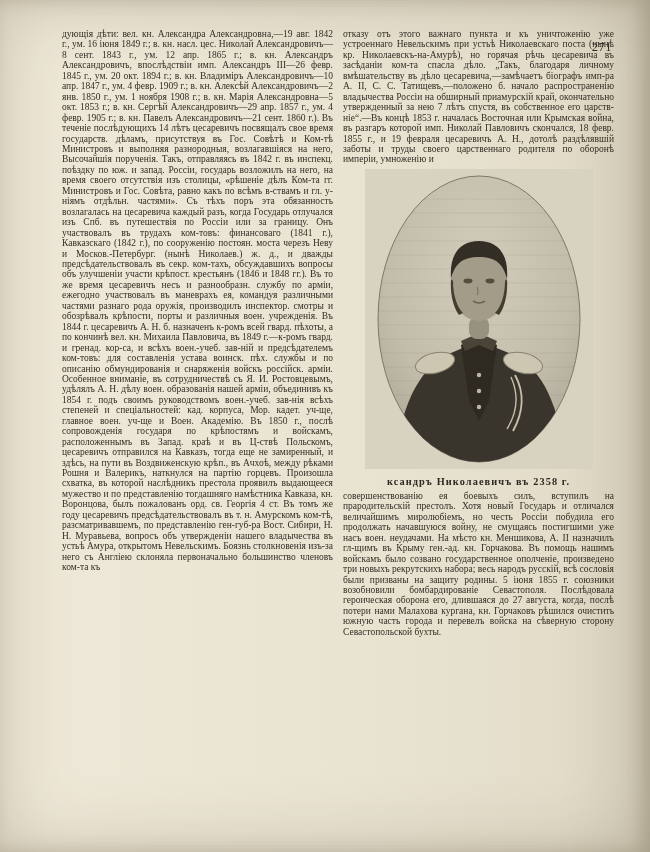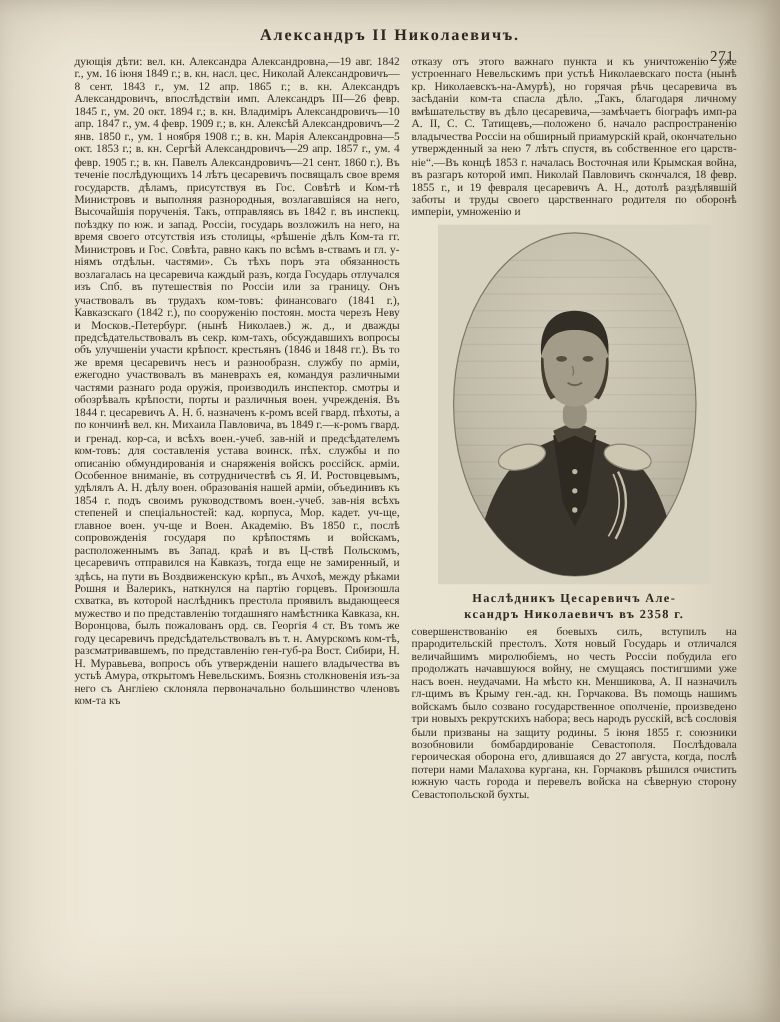--- a/index.html
+++ b/index.html
@@ -59,21 +59,20 @@
     text-align:center;
     color:#2d2820;
   }
 </style>
 </head>
 <body>
 
 <div class="page">
 
   <div class="header">
-    <span class="header-title">Александръ II Николаевичъ.</span>
     <span class="page-number">271</span>
   </div>
 
   <div class="columns">
 
     <div class="col">дующія дѣти: вел. кн. Александра Александровна,—19 авг. 1842 г., ум. 16 іюня 1849 г.; в. кн. насл. цес. Николай Александровичъ—8 сент. 1843 г., ум. 12 апр. 1865 г.; в. кн. Александръ Александровичъ, впослѣдствіи имп. Александръ III—26 февр. 1845 г., ум. 20 окт. 1894 г.; в. кн. Владиміръ Александровичъ—10 апр. 1847 г., ум. 4 февр. 1909 г.; в. кн. Алексѣй Александровичъ—2 янв. 1850 г., ум. 1 ноября 1908 г.; в. кн. Марія Александровна—5 окт. 1853 г.; в. кн. Сергѣй Александровичъ—29 апр. 1857 г., ум. 4 февр. 1905 г.; в. кн. Павелъ Александровичъ—21 сент. 1860 г.). Въ теченіе послѣдующихъ 14 лѣтъ цесаревичъ посвящалъ свое время государств. дѣламъ, присутствуя въ Гос. Совѣтѣ и Ком-тѣ Министровъ и выполняя разнородныя, возлагавшіяся на него, Высочайшія порученія. Такъ, отправляясь въ 1842 г. въ инспекц. поѣздку по юж. и запад. Россіи, государь возложилъ на него, на время своего отсутствія изъ столицы, «рѣшеніе дѣлъ Ком-та гг. Министровъ и Гос. Совѣта, равно какъ по всѣмъ в-ствамъ и гл. у-ніямъ отдѣльн. частями». Съ тѣхъ поръ эта обязанность возлагалась на цесаревича каждый разъ, когда Государь отлучался изъ Спб. въ путешествія по Россіи или за границу. Онъ участвовалъ въ трудахъ ком-товъ: финансоваго (1841 г.), Кавказскаго (1842 г.), по сооруженію постоян. моста черезъ Неву и Москов.-Петербург. (нынѣ Николаев.) ж. д., и дважды предсѣдательствовалъ въ секр. ком-тахъ, обсуждавшихъ вопросы объ улучшеніи участи крѣпост. крестьянъ (1846 и 1848 гг.). Въ то же время цесаревичъ несъ и разнообразн. службу по арміи, ежегодно участвовалъ въ маневрахъ ея, командуя различными частями разнаго рода оружія, производилъ инспектор. смотры и обозрѣвалъ крѣпости, порты и различныя воен. учрежденія. Въ 1844 г. цесаревичъ А. Н. б. назначенъ к-ромъ всей гвард. пѣхоты, а по кончинѣ вел. кн. Михаила Павловича, въ 1849 г.—к-ромъ гвард. и гренад. кор-са, и всѣхъ воен.-учеб. зав-ній и предсѣдателемъ ком-товъ: для составленія устава воинск. пѣх. службы и по описанію обмундированія и снаряженія войскъ россійск. арміи. Особенное вниманіе, въ сотрудничествѣ съ Я. И. Ростовцевымъ, удѣлялъ А. Н. дѣлу воен. образованія нашей арміи, объединивъ къ 1854 г. подъ своимъ руководствомъ воен.-учеб. зав-нія всѣхъ степеней и спеціальностей: кад. корпуса, Мор. кадет. уч-ще, главное воен. уч-ще и Воен. Академію. Въ 1850 г., послѣ сопровожденія государя по крѣпостямъ и войскамъ, расположеннымъ въ Запад. краѣ и въ Ц-ствѣ Польскомъ, цесаревичъ отправился на Кавказъ, тогда еще не замиренный, и здѣсь, на пути въ Воздвиженскую крѣп., въ Ачхоѣ, между рѣками Рошня и Валерикъ, наткнулся на партію горцевъ. Произошла схватка, въ которой наслѣдникъ престола проявилъ выдающееся мужество и по представленію тогдашняго намѣстника Кавказа, кн. Воронцова, былъ пожалованъ орд. св. Георгія 4 ст. Въ томъ же году цесаревичъ предсѣдательствовалъ въ т. н. Амурскомъ ком-тѣ, разсматривавшемъ, по представленію ген-губ-ра Вост. Сибири, Н. Н. Муравьева, вопросъ объ утвержденіи нашего владычества въ устьѣ Амура, открытомъ Невельскимъ. Боязнь столкновенія изъ-за него съ Англіею склоняла первоначально большинство членовъ ком-та къ</div>
 
     <div class="col">
       <span>отказу отъ этого важнаго пункта и къ уничтоженію уже устроеннаго Невельскимъ при устьѣ Николаевскаго поста (нынѣ кр. Николаевскъ-на-Амурѣ), но горячая рѣчь цесаревича въ засѣданіи ком-та спасла дѣло. „Такъ, благодаря личному вмѣшательству въ дѣло цесаревича,—замѣчаетъ біографъ имп-ра А. II, С. С. Татищевъ,—положено б. начало распространенію владычества Россіи на обширный приамурскій край, окончательно утвержденный за нею 7 лѣтъ спустя, въ собственное его царств-ніе“.—Въ концѣ 1853 г. началась Восточная или Крымская война, въ разгаръ которой имп. Николай Павловичъ скончался, 18 февр. 1855 г., и 19 февраля цесаревичъ А. Н., дотолѣ раздѣлявшій заботы и труды своего царственнаго родителя по оборонѣ имперіи, умноженію и</span>
 
@@ -139,21 +138,20 @@
             <path d="M 88 112 C 88 126 92 138 98 144 L 94 146 C 88 138 85 124 86 110 Z" fill="#433d30"></path>
             <path d="M 140 112 C 140 126 136 138 130 144 L 134 146 C 140 138 143 124 142 110 Z" fill="#433d30"></path>
 
             <ellipse cx="103" cy="112" rx="4.5" ry="2.4" fill="#554e3f"></ellipse>
             <ellipse cx="125" cy="112" rx="4.5" ry="2.4" fill="#554e3f"></ellipse>
             <path d="M 108 132 Q 114 136 120 132" stroke="#6a6252" stroke-width="1.6" fill="none"></path>
             <path d="M 112 118 Q 114 124 112 126" stroke="#7d7563" stroke-width="1.2" fill="none"></path>
           </g>
         </svg>
         <div class="fig-caption">
-          <div>Наслѣдникъ Цесаревичъ Але-</div>
           <div>ксандръ Николаевичъ въ 2358 г.</div>
         </div>
       </div>
 
       <span>совершенствованію ея боевыхъ силъ, вступилъ на прародительскій престолъ. Хотя новый Государь и отличался величайшимъ миролюбіемъ, но честь Россіи побудила его продолжать начавшуюся войну, не смущаясь постигшими уже насъ воен. неудачами. На мѣсто кн. Меншикова, А. II назначилъ гл-щимъ въ Крыму ген.-ад. кн. Горчакова. Въ помощь нашимъ войскамъ было созвано государственное ополченіе, произведено три новыхъ рекрутскихъ набора; весь народъ русскій, всѣ сословія были призваны на защиту родины. 5 іюня 1855 г. союзники возобновили бомбардированіе Севастополя. Послѣдовала героическая оборона его, длившаяся до 27 августа, когда, послѣ потери нами Малахова кургана, кн. Горчаковъ рѣшился очистить южную часть города и перевелъ войска на сѣверную сторону Севастопольской бухты.</span>
     </div>
 
   </div>
 </div>
 

